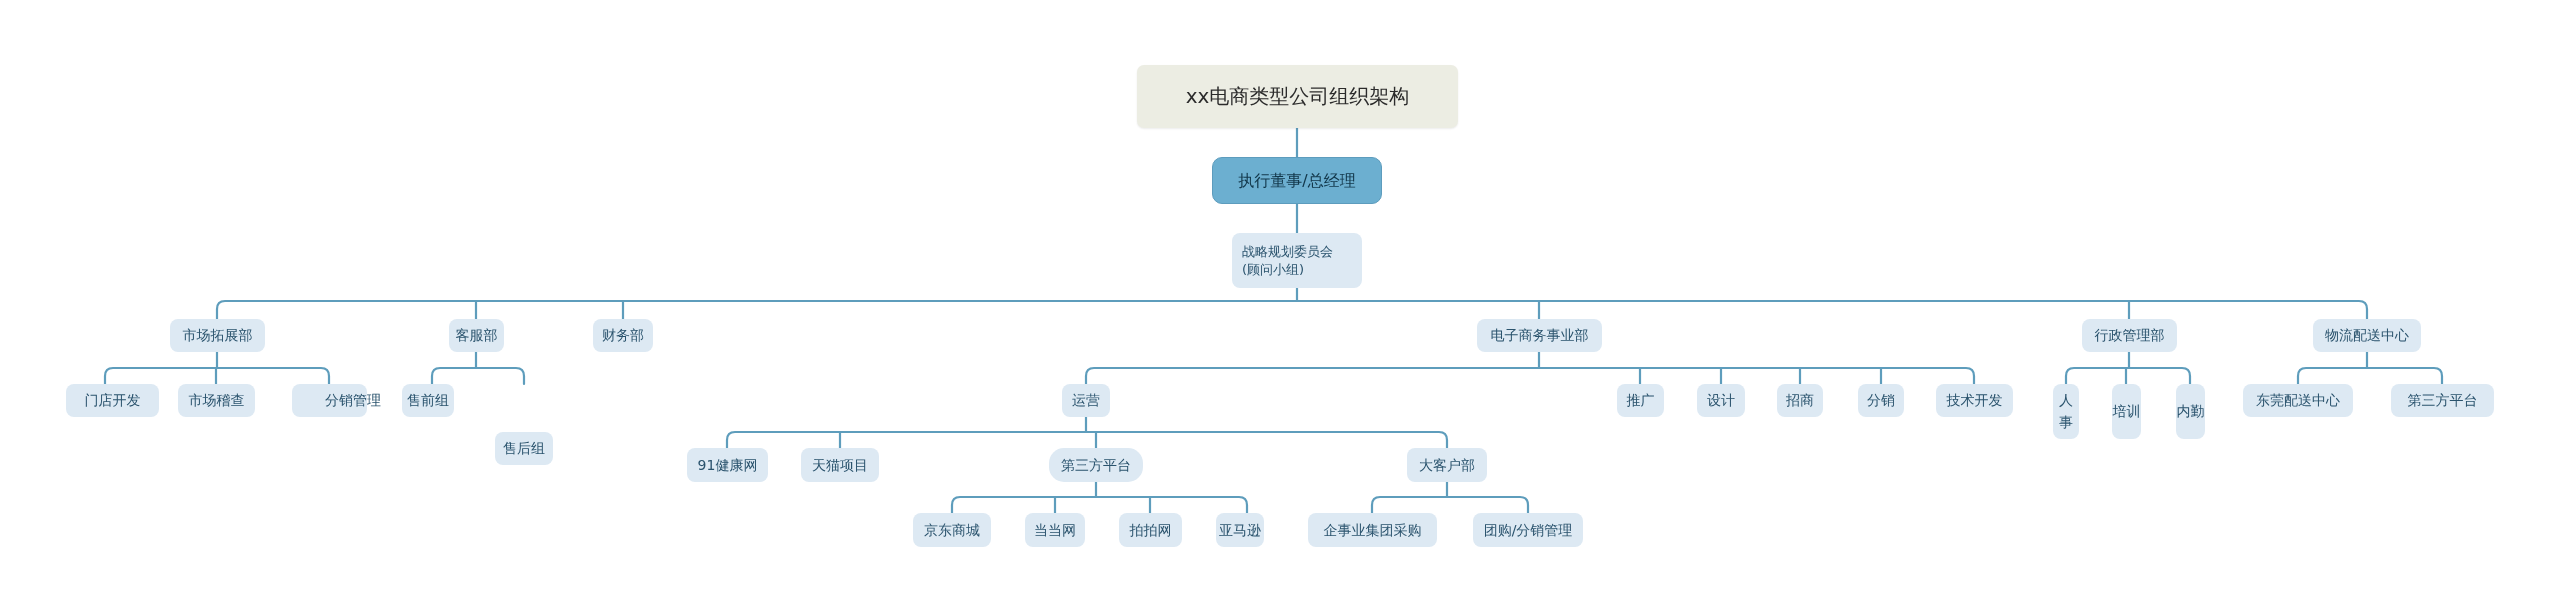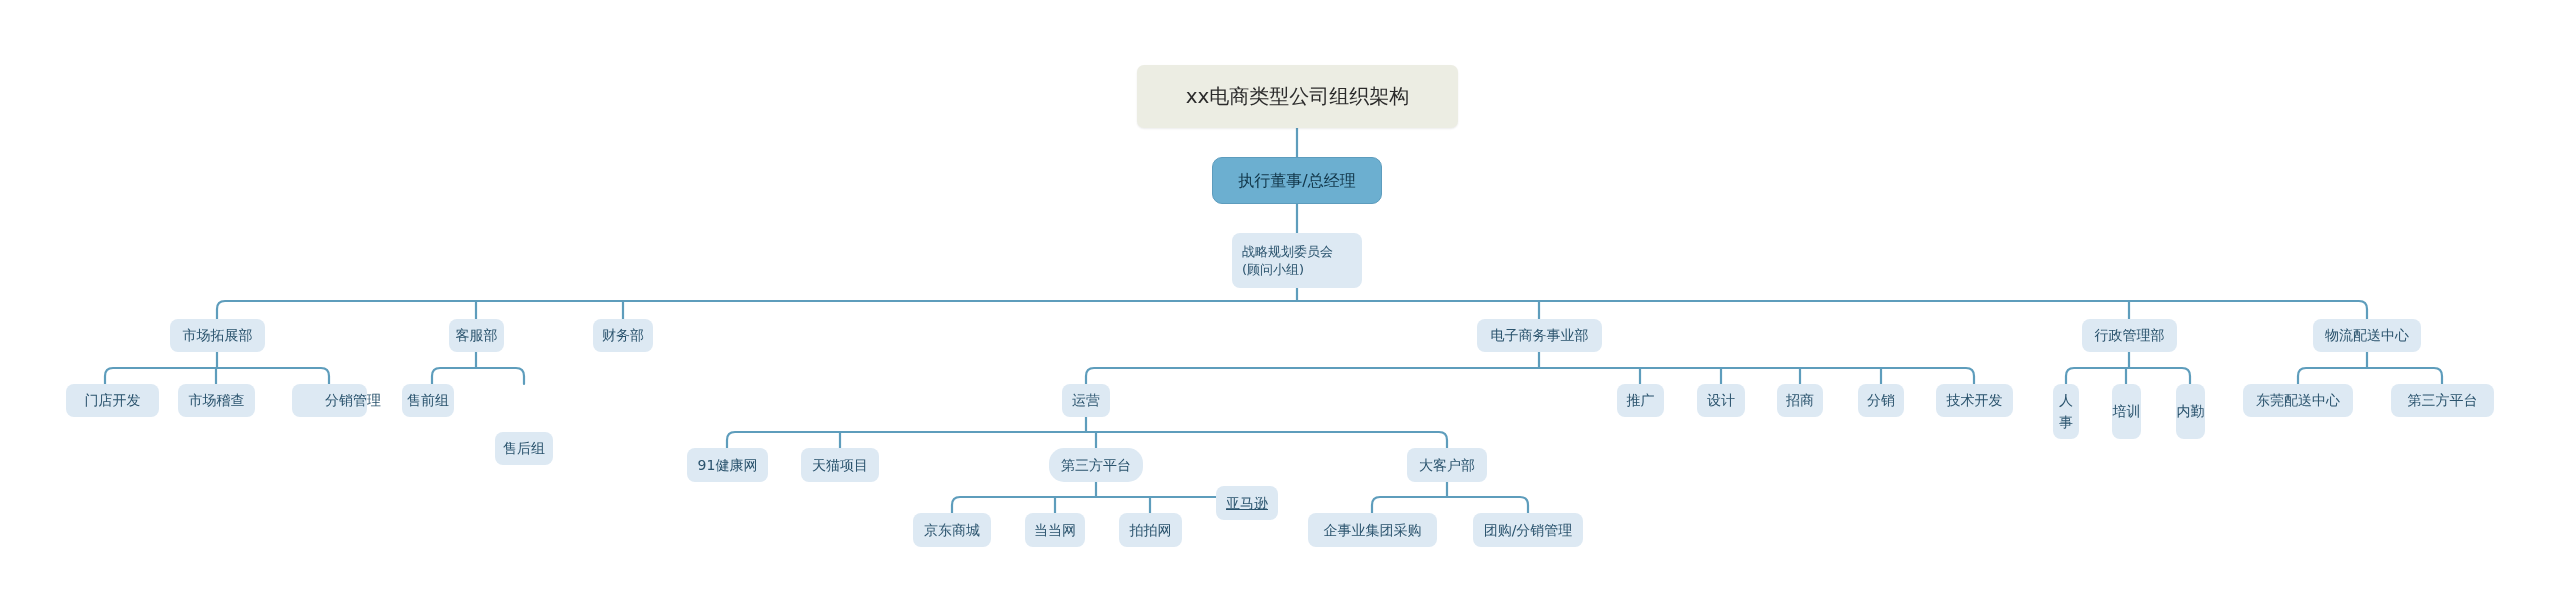--- a/index.html
+++ b/index.html
@@ -120,17 +120,17 @@
   <div class="node" style="left:2391px;top:384px;width:103px;height:33px;">第三方平台</div>
 
   <div class="node" style="left:687px;top:448px;width:81px;height:34px;">91健康网</div>
   <div class="node" style="left:801px;top:448px;width:78px;height:34px;">天猫项目</div>
   <div class="node" style="left:1049px;top:448px;width:94px;height:34px;border-radius:15px;">第三方平台</div>
   <div class="node" style="left:1407px;top:448px;width:80px;height:34px;">大客户部</div>
 
   <div class="node" style="left:913px;top:513px;width:78px;height:34px;">京东商城</div>
   <div class="node" style="left:1025px;top:513px;width:60px;height:34px;">当当网</div>
   <div class="node" style="left:1119px;top:513px;width:63px;height:34px;">拍拍网</div>
-  <div class="node" style="left:1216px;top:486px;width:62px;height:34px;text-decoration:underline;">亚马逊</div>
+  <div class="node" style="left:1216px;top:513px;width:48px;height:34px;">亚马逊</div>
   <div class="node" style="left:1308px;top:513px;width:129px;height:34px;">企事业集团采购</div>
   <div class="node" style="left:1473px;top:513px;width:110px;height:34px;">团购/分销管理</div>
 
 </div>
 
 </body></html>

